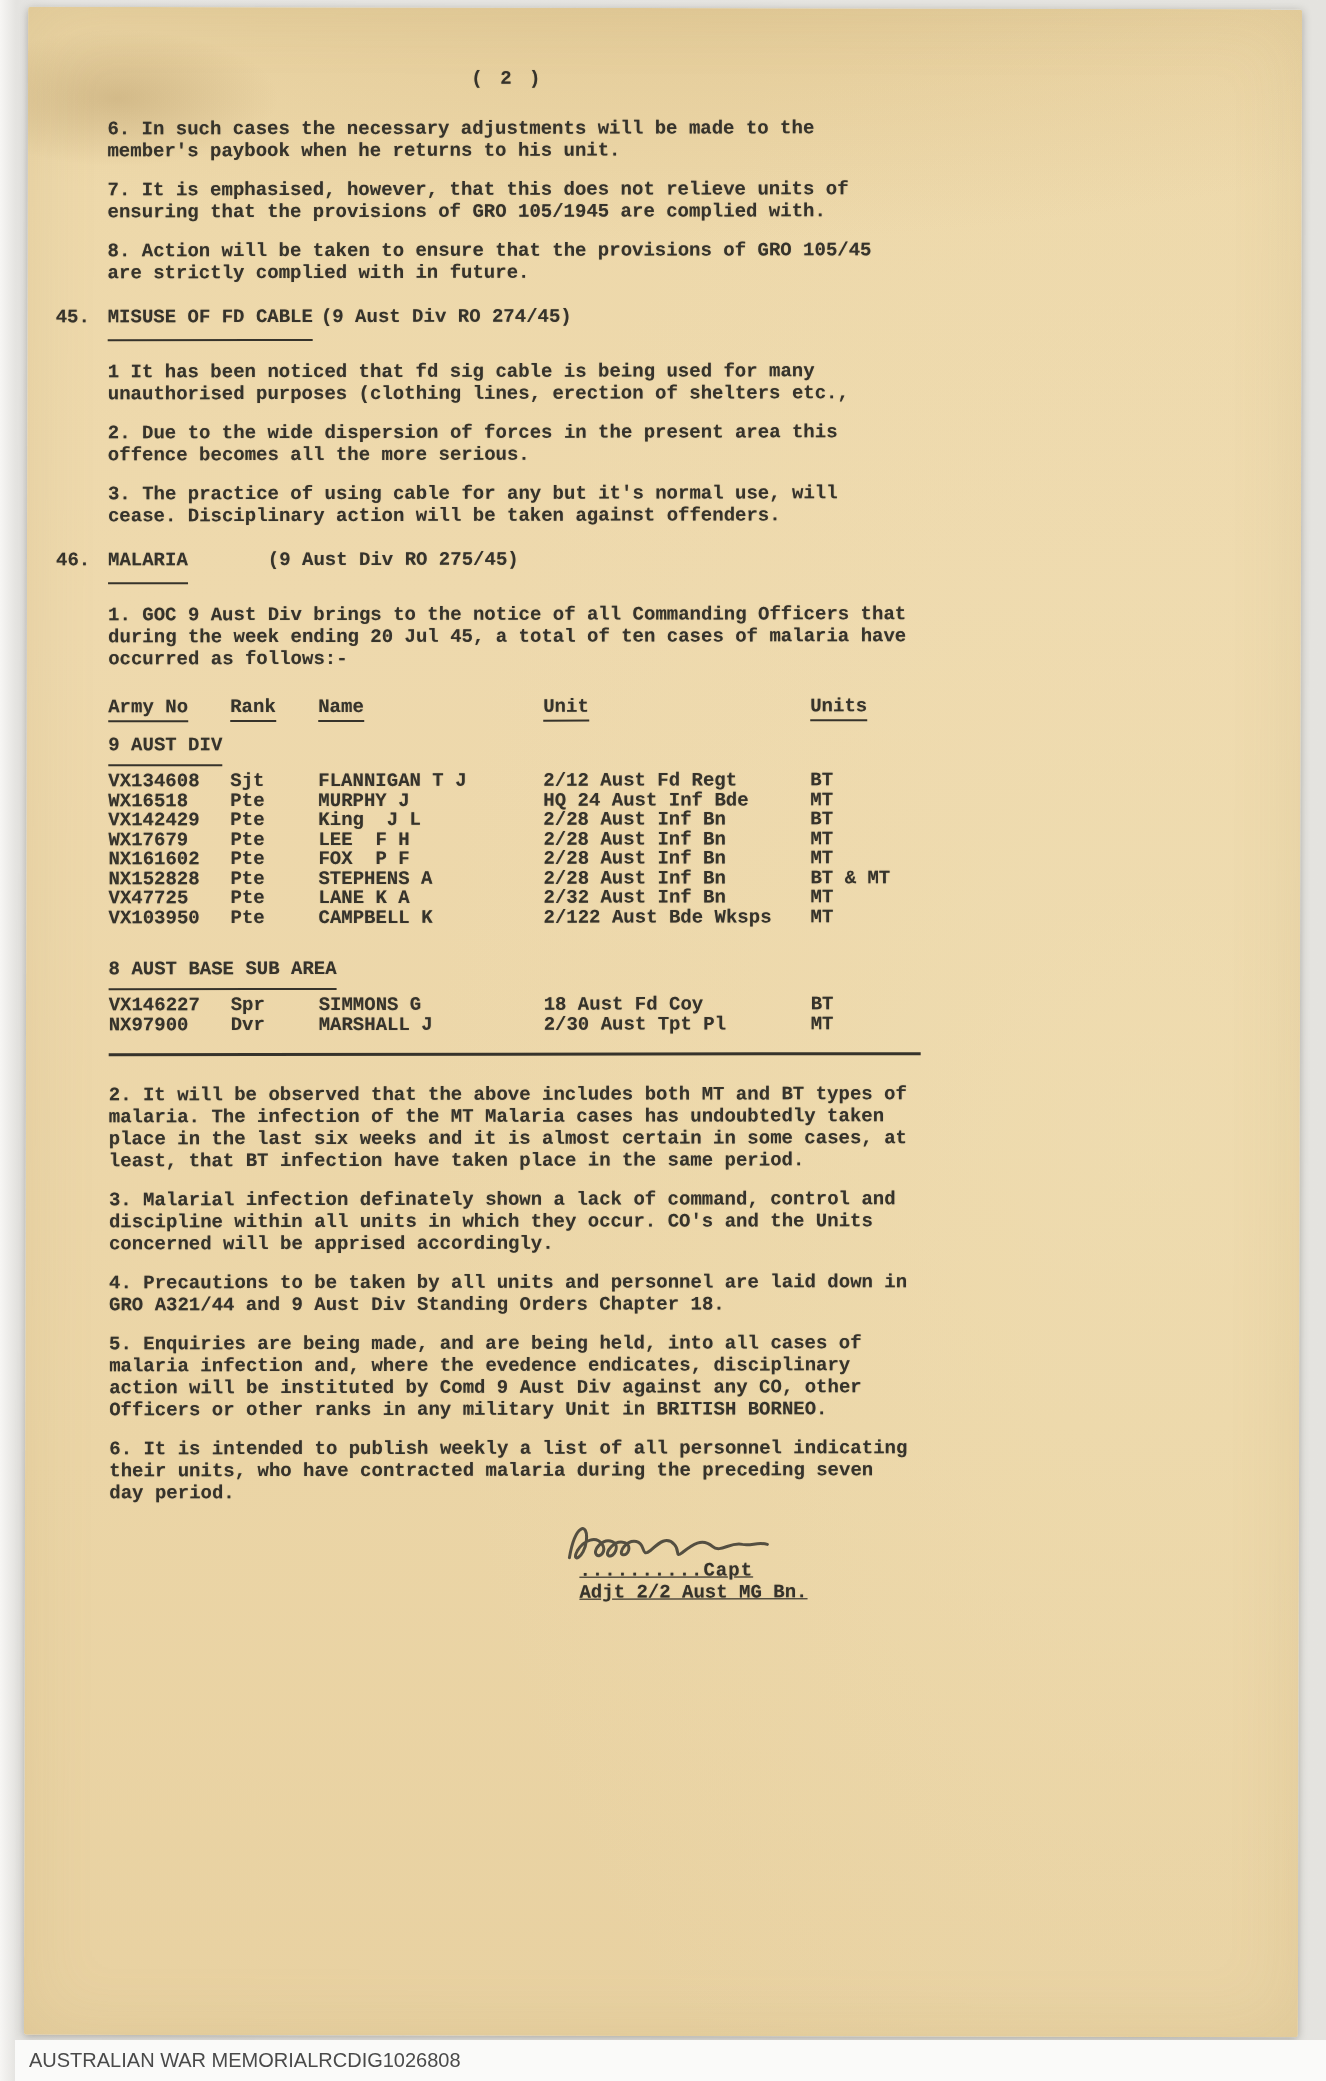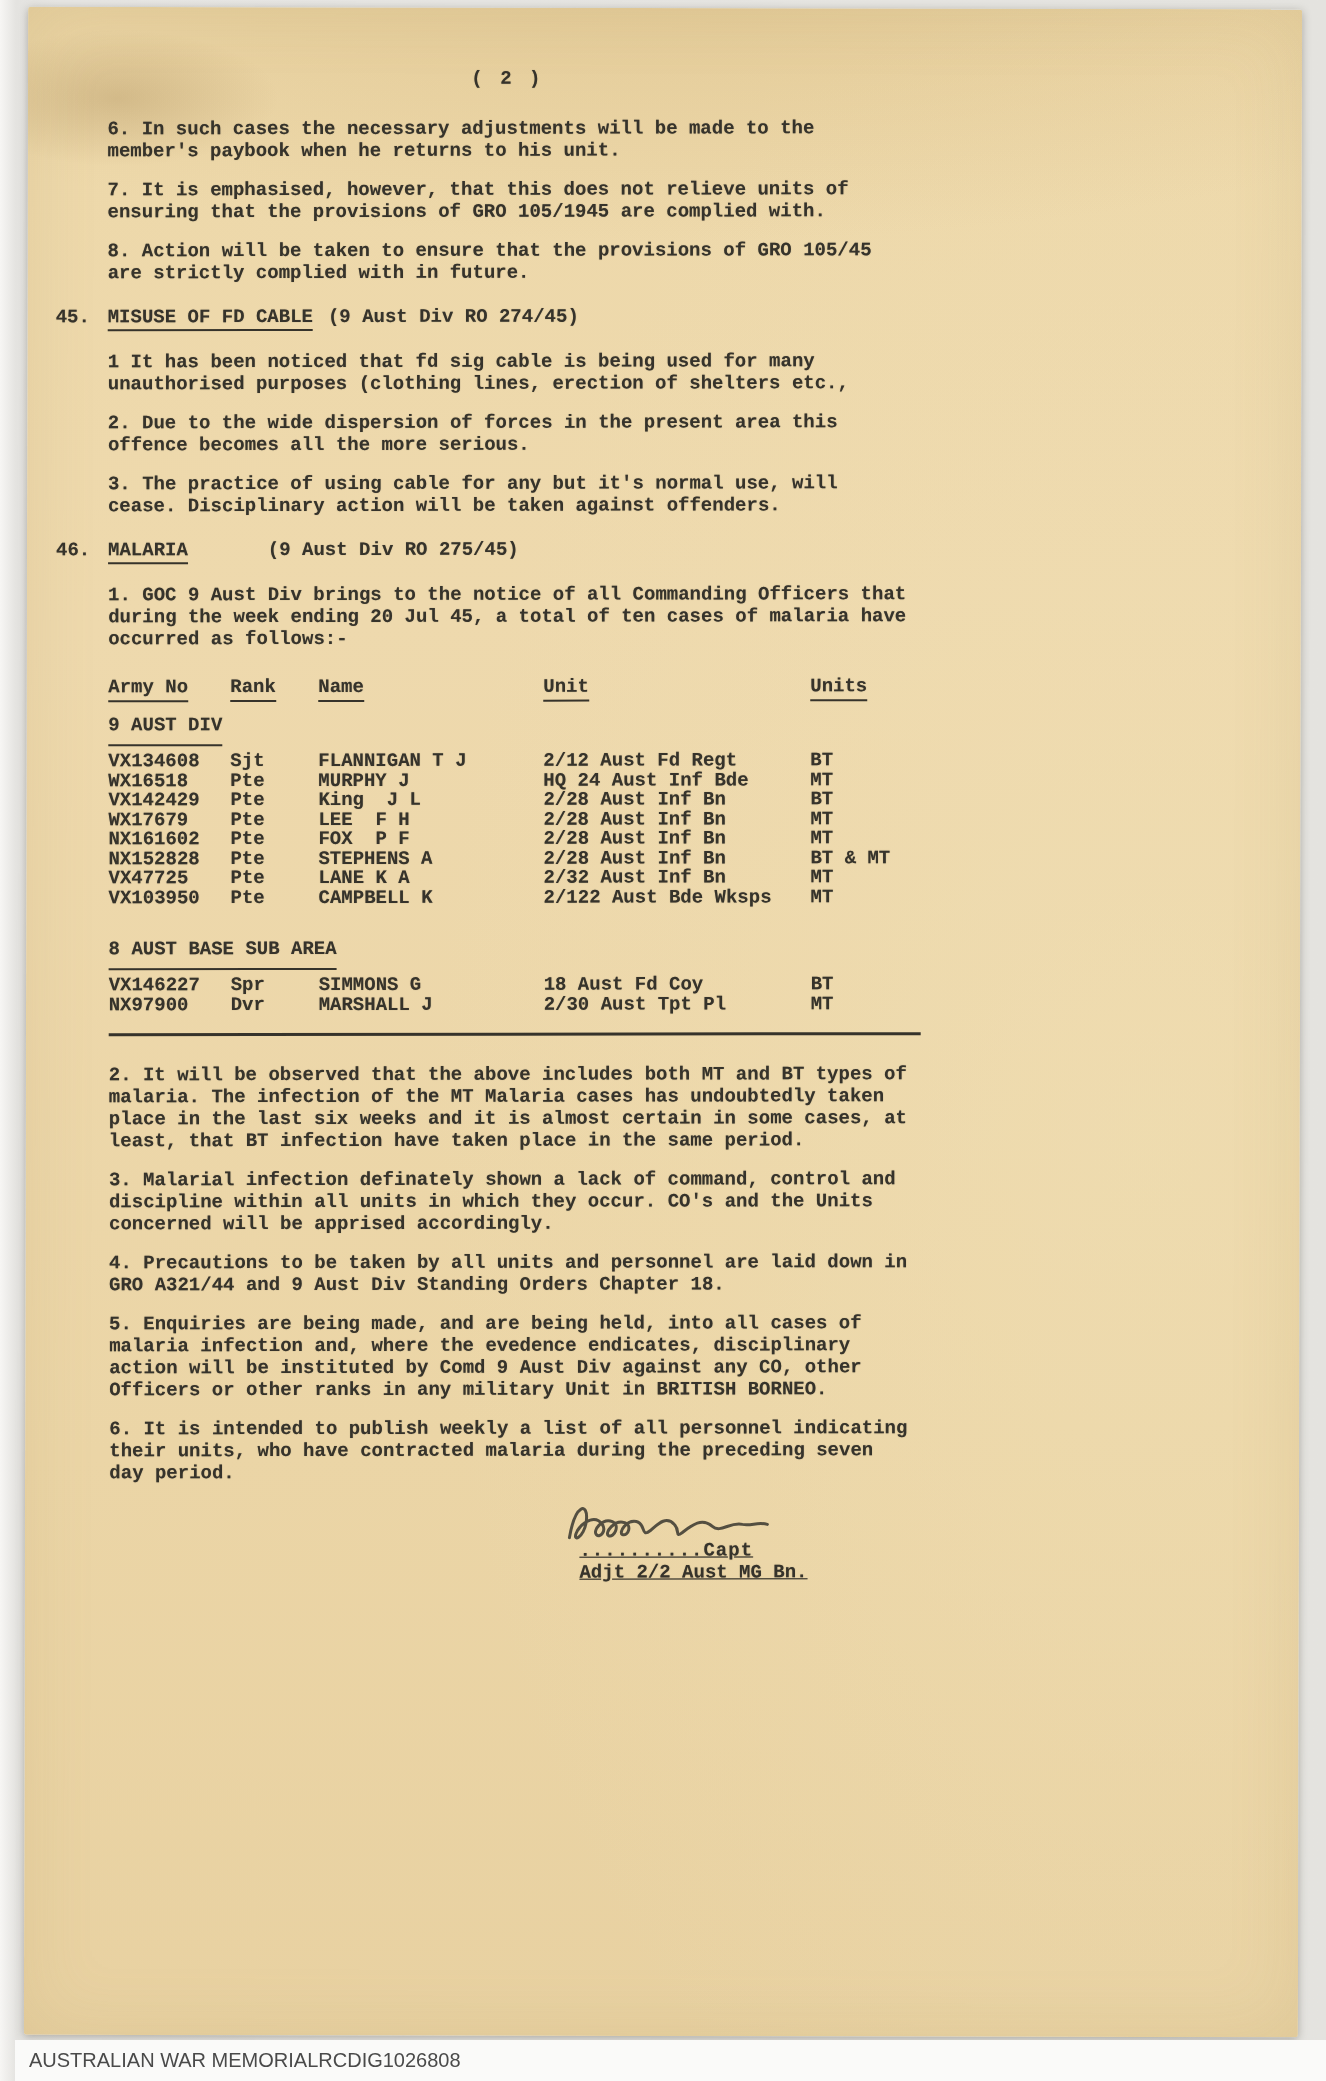--- a/index.html
+++ b/index.html
@@ -23,22 +23,22 @@
   .content {
     position:absolute; left:82px; top:60px; width:830px;
     color:#36332b; font-weight:700; font-size:19px; line-height:22px;
     text-shadow:0 0 1px rgba(54,51,43,0.45);
     transform:rotate(-0.2deg);
   }
   .page-number { text-align:center; width:800px; margin-bottom:28px; letter-spacing:3px; }
   .para { width:800px; margin-bottom:17px; }
   .sec-head { display:flex; margin:22px 0 20px 0; }
   .sec-head .num { width:52px; margin-left:-52px; flex:none; }
-  .u { border-bottom:2px solid currentColor; padding-bottom:1px; }
-  .sfx45 { margin-left:15px; white-space:pre; }
+  .u { border-bottom:2px solid currentColor; padding-bottom:11px; }
+  .sfx45 { margin-left:8px; white-space:pre; }
   .sfx46 { margin-left:80px; white-space:pre; }
   .sec-title { white-space:pre; }
   .mtable { margin-top:26px; }
   .thead,.trow { display:grid; grid-template-columns:122px 88px 225px 267px 1fr; }
   .thead { margin-bottom:10px; }
   .thead span { justify-self:start; border-bottom:2px solid currentColor; padding-bottom:2px; }
   .trow { line-height:19.5px; }
   .trow span { white-space:pre; }
   .tgroup-wrap { margin:12px 0 16px 0; }
   .tgroup-wrap.mt { margin-top:30px; }

